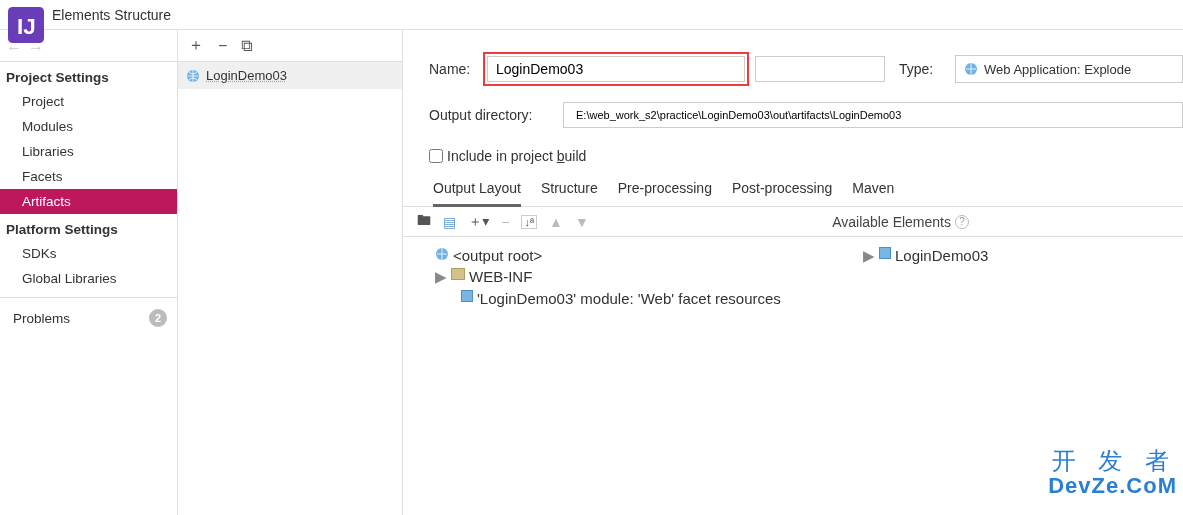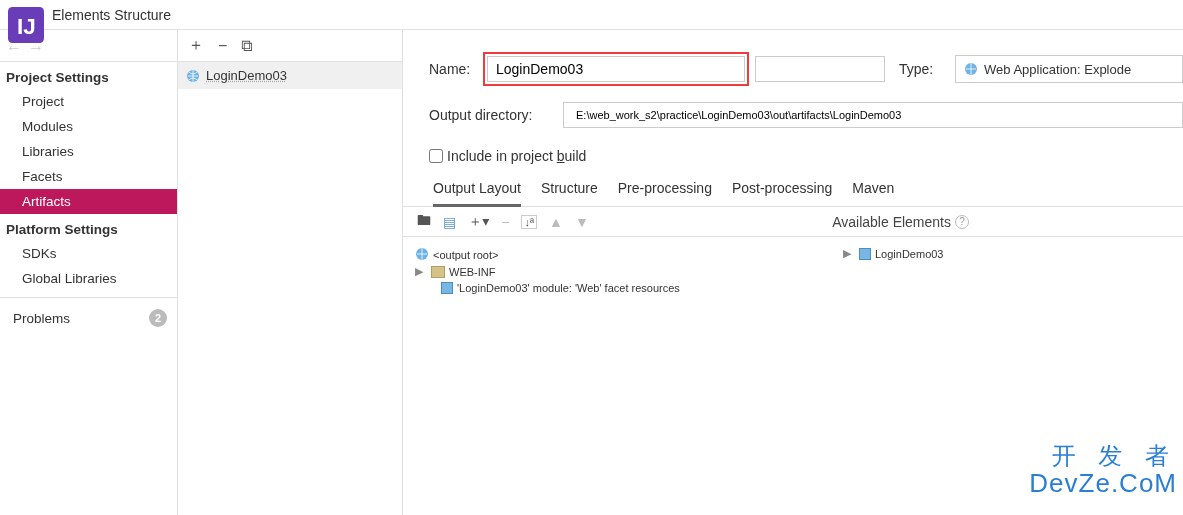--- a/index.html
+++ b/index.html
@@ -51,30 +51,30 @@
     .tab.active { border-bottom: 3px solid #666; margin-bottom: -1px; }
     
     .tree-toolbar { display: flex; align-items: center; gap: 12px; height: 30px; padding: 0 14px; border-bottom: 1px solid #e0e0e0; }
     .tree-toolbar .tbtn { color: #555; cursor: pointer; font-size: 14px; }
     .avail-label { margin-left: auto; margin-right: 200px; font-size: 14px; color: #444; display:flex; align-items:center; gap:4px;}
     .help-ico { display:inline-flex; width:14px; height:14px; border:1px solid #bbb; border-radius:50%; align-items:center; justify-content:center; font-size:10px; color:#999;}
     
     .trees { display: flex; }
     .left-tree { flex: 1; padding: 8px 10px 0 12px; }
     .right-tree { width: 340px; padding: 8px 0 0 0; }
-    .tree-row { display: flex; align-items: flex-end; gap: 4px; padding: 2px 0; font-size: 11px; }
+    .tree-row { display: flex; align-items: flex-start; gap: 4px; padding: 2px 0; font-size: 15px; margin-left: 20px; }
     .tree-row .exp { width: 12px; color: #888; cursor: pointer; }
     .tree-row .indent { width: 22px; display: inline-block; }
     .tree-row .folder-ico { width: 14px; height: 12px; background: #d4c28a; border: 1px solid #b0a060; }
     .tree-row .module-ico { width: 12px; height: 12px; background: #79b6e4; border: 1px solid #4a90c0; }
     .sq-ico { width:14px; height:14px; display:inline-block;}
     
     .watermark { position: absolute; right: 6px; bottom: 16px; text-align: right; font-family: Arial; pointer-events: none; }
     .watermark .l1 { color: #2a7fd4; font-size: 24px; letter-spacing: 8px; font-weight: 300; }
-    .watermark .l2 { color: #2a7fd4; font-size: 26px; font-weight: 400; letter-spacing: 1px; margin-top: -4px; }
+    .watermark .l2 { color: #2a7fd4; font-size: 22px; font-weight: 700; letter-spacing: 1px; margin-top: -4px; }
     
     svg { display: block; }
   </style>
 </head>
 <body>
 
 <div class="titlebar">
   <span class="app-icon">
     <svg viewBox="0 0 16 16">
         <rect width="16" height="16" rx="2" fill="#6a3db8"></rect>

